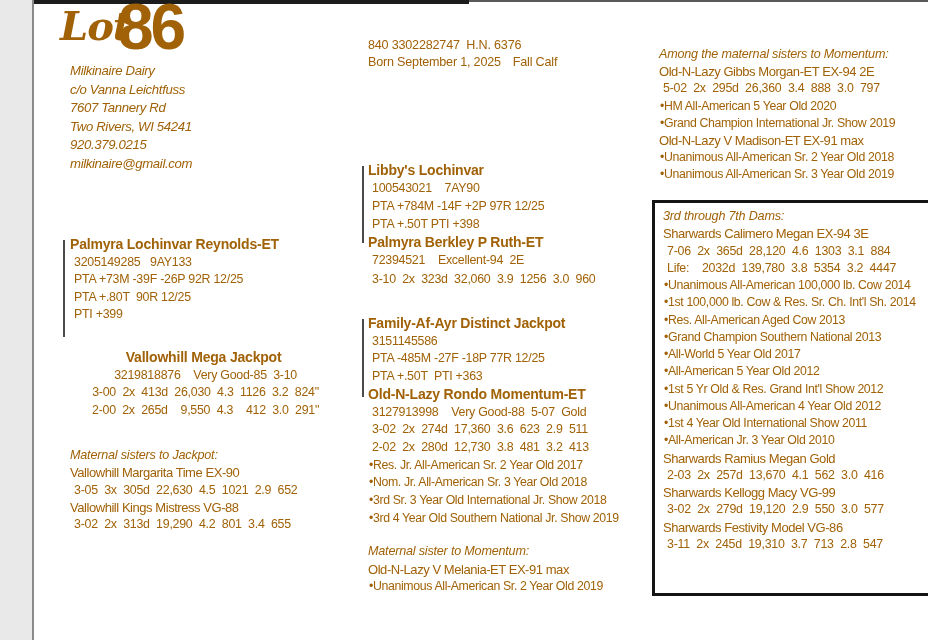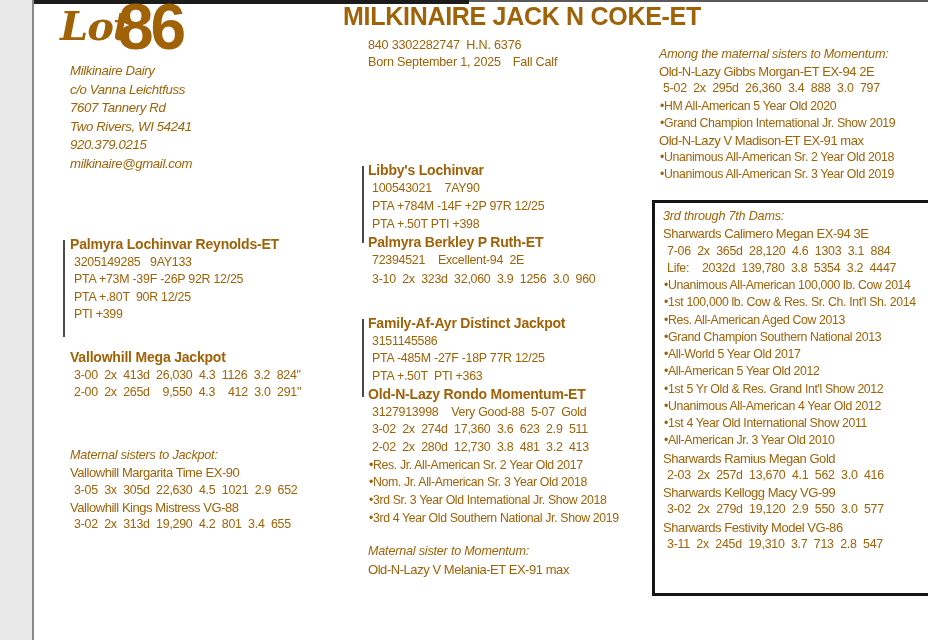--- a/index.html
+++ b/index.html
@@ -41,21 +41,21 @@
   .bar-top-left{left:0;top:0;width:437px;height:4px;background:#1c1c1c;}
   .bar-top-right{left:437px;top:0;width:491px;height:2px;background:#5a5a5a;}
   .bar-left-edge{left:0;top:0;width:2px;height:640px;background:#8a8a8a;}
 
   .bracket{width:2px;background:#4a4a4a;}
   .bracket-sire{left:31px;top:240px;height:97px;}
   .bracket-m1{left:330px;top:166px;height:77px;}
   .bracket-m2{left:330px;top:319px;height:78px;}
 
   .blk-sire{left:38px;top:236px;line-height:17.5px;}
-  .blk-dam{left:38px;top:349px;line-height:17.6px;}
+  .blk-dam{left:56px;top:349px;line-height:17.6px;text-align:center;}
   .blk-sisters{left:38px;top:447px;line-height:17.3px;}
   .blk-mid1{left:336px;top:161px;line-height:18.1px;}
   .blk-mid2{left:336px;top:315px;line-height:17.7px;}
   .blk-midsister{left:336px;top:543px;line-height:17.5px;}
   .blk-among{left:627px;top:46px;line-height:17.2px;}
   .dams-box{
     left:620px;top:200px;width:278px;height:385px;
     border:3px solid #141414;padding:5px 3px 0 8px;line-height:17.25px;
   }
 </style>
@@ -73,39 +73,39 @@
 
   <div class="abs consignor">
     <div>Milkinaire Dairy</div>
     <div>c/o Vanna Leichtfuss</div>
     <div>7607 Tannery Rd</div>
     <div>Two Rivers, WI  54241</div>
     <div>920.379.0215</div>
     <div>milkinaire@gmail.com</div>
   </div>
 
-  <div class="abs title">MILKINAIRE JACK N COKE-ET</div>
   <div class="abs regline">840 3302282747  H.N. 6376</div>
   <div class="abs bornline"><span>Born September 1, 2025</span><span class="season">Fall Calf</span></div>
 
   <div class="abs bracket bracket-sire"></div>
   <div class="abs bracket bracket-m1"></div>
   <div class="abs bracket bracket-m2"></div>
 
   <div class="abs blk-sire">
 
   <div class="line k-name">Palmyra Lochinvar Reynolds-ET</div>
       <div class="line k-ln">3205149285   9AY133</div>
       <div class="line k-ln">PTA +73M -39F -26P 92R 12/25</div>
       <div class="line k-ln">PTA +.80T  90R 12/25</div>
       <div class="line k-ln">PTI +399</div>
     </div>
   <div class="abs blk-dam">
 
   <div class="line k-name">Vallowhill Mega Jackpot</div>
+      <div class="line k-ln">3219818876    Very Good-85  3-10</div>
       <div class="line k-rec">3-00  2x  413d  26,030  4.3  1126  3.2  824"</div>
       <div class="line k-rec">2-00  2x  265d    9,550  4.3    412  3.0  291"</div>
     </div>
   <div class="abs blk-sisters">
 
   <div class="line k-head">Maternal sisters to Jackpot:</div>
       <div class="line k-sname">Vallowhill Margarita Time EX-90</div>
       <div class="line k-rec">3-05  3x  305d  22,630  4.5  1021  2.9  652</div>
       <div class="line k-sname">Vallowhill Kings Mistress VG-88</div>
       <div class="line k-rec">3-02  2x  313d  19,290  4.2  801  3.4  655</div>
@@ -133,20 +133,21 @@
       <div class="line k-rec">2-02  2x  280d  12,730  3.8  481  3.2  413</div>
       <div class="line k-bullet">•Res. Jr. All-American Sr. 2 Year Old 2017</div>
       <div class="line k-bullet">•Nom. Jr. All-American Sr. 3 Year Old 2018</div>
       <div class="line k-bullet">•3rd Sr. 3 Year Old International Jr. Show 2018</div>
       <div class="line k-bullet">•3rd 4 Year Old Southern National Jr. Show 2019</div>
     </div>
   <div class="abs blk-midsister">
 
   <div class="line k-head">Maternal sister to Momentum:</div>
       <div class="line k-sname">Old-N-Lazy V Melania-ET EX-91 max</div>
+      <div class="line k-bullet">•Unanimous All-American Sr. 2 Year Old 2019</div>
     </div>
 
   <div class="abs blk-among">
 
   <div class="line k-head">Among the maternal sisters to Momentum:</div>
       <div class="line k-sname">Old-N-Lazy Gibbs Morgan-ET EX-94 2E</div>
       <div class="line k-rec">5-02  2x  295d  26,360  3.4  888  3.0  797</div>
       <div class="line k-bullet">•HM All-American 5 Year Old 2020</div>
       <div class="line k-bullet">•Grand Champion International Jr. Show 2019</div>
       <div class="line k-sname">Old-N-Lazy V Madison-ET EX-91 max</div>

